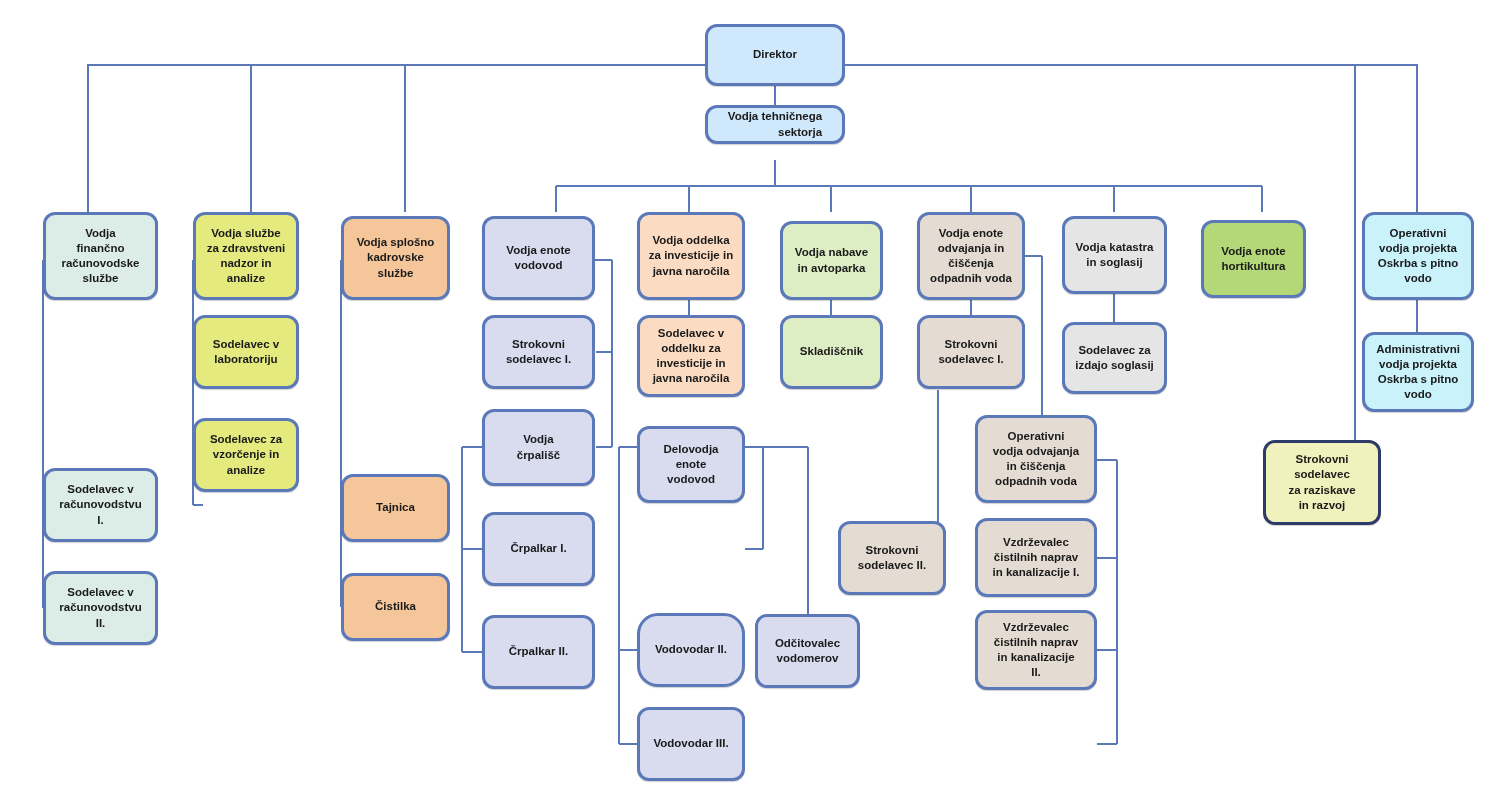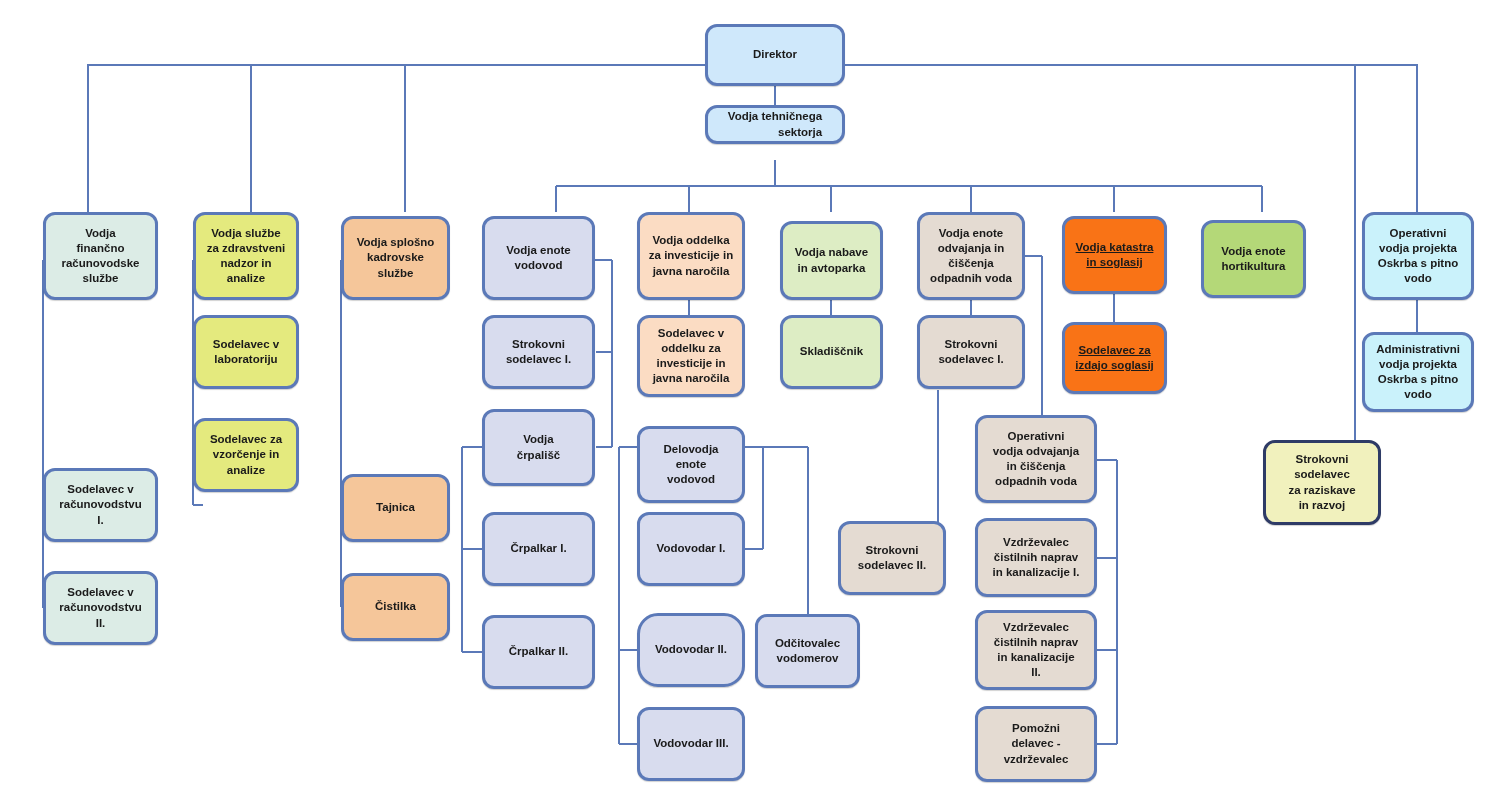--- a/index.html
+++ b/index.html
@@ -30,21 +30,21 @@
   }
   .node span{display:block;white-space:pre-line;}
   .c-blue{background:#cfe8fb;}
   .c-mint{background:#dcece6;}
   .c-yellowgreen{background:#e4ea7e;}
   .c-peach{background:#f5c69a;}
   .c-lavender{background:#d8dcee;}
   .c-peachlight{background:#fbdcc3;}
   .c-paleGreen{background:#ddedc4;}
   .c-taupe{background:#e4dbd2;}
-  .c-orange{background:#f97316;text-decoration:underline;}
+  .c-orange{background:#e5e5e5;}
   .c-green{background:#b4d878;}
   .c-cyan{background:#caf2fb;}
   .c-cream{background:#f1f1bd;border-color:#2e3b66;}
 </style>
 </head>
 <body>
 
 <div id="canvas">
 
   <svg id="wires" xmlns="http://www.w3.org/2000/svg">
@@ -211,23 +211,20 @@
       <span>Sodelavec v
 oddelku za
 investicije in
 javna naročila</span>
     </div>
   <div class="node c-lavender" style="left:637px;top:426px;width:108px;height:77px;">
       <span>Delovodja
 enote
 vodovod</span>
     </div>
-  <div class="node c-lavender" style="left:637px;top:512px;width:108px;height:74px;">
-      <span>Vodovodar I.</span>
-    </div>
   <div class="node c-lavender" style="left:637px;top:613px;width:108px;height:74px;border-radius:21px;">
       <span>Vodovodar II.</span>
     </div>
   <div class="node c-lavender" style="left:637px;top:707px;width:108px;height:74px;">
       <span>Vodovodar III.</span>
     </div>
   <div class="node c-lavender" style="left:755px;top:614px;width:105px;height:74px;">
       <span>Odčitovalec
 vodomerov</span>
     </div>
@@ -265,25 +262,20 @@
       <span>Vzdrževalec
 čistilnih naprav
 in kanalizacije I.</span>
     </div>
   <div class="node c-taupe" style="left:975px;top:610px;width:122px;height:80px;">
       <span>Vzdrževalec
 čistilnih naprav
 in kanalizacije
 II.</span>
     </div>
-  <div class="node c-taupe" style="left:975px;top:706px;width:122px;height:76px;">
-      <span>Pomožni
-delavec -
-vzdrževalec</span>
-    </div>
 
   <div class="node c-orange" style="left:1062px;top:216px;width:105px;height:78px;">
       <span>Vodja katastra
 in soglasij</span>
     </div>
   <div class="node c-orange" style="left:1062px;top:322px;width:105px;height:72px;">
       <span>Sodelavec za
 izdajo soglasij</span>
     </div>
 

